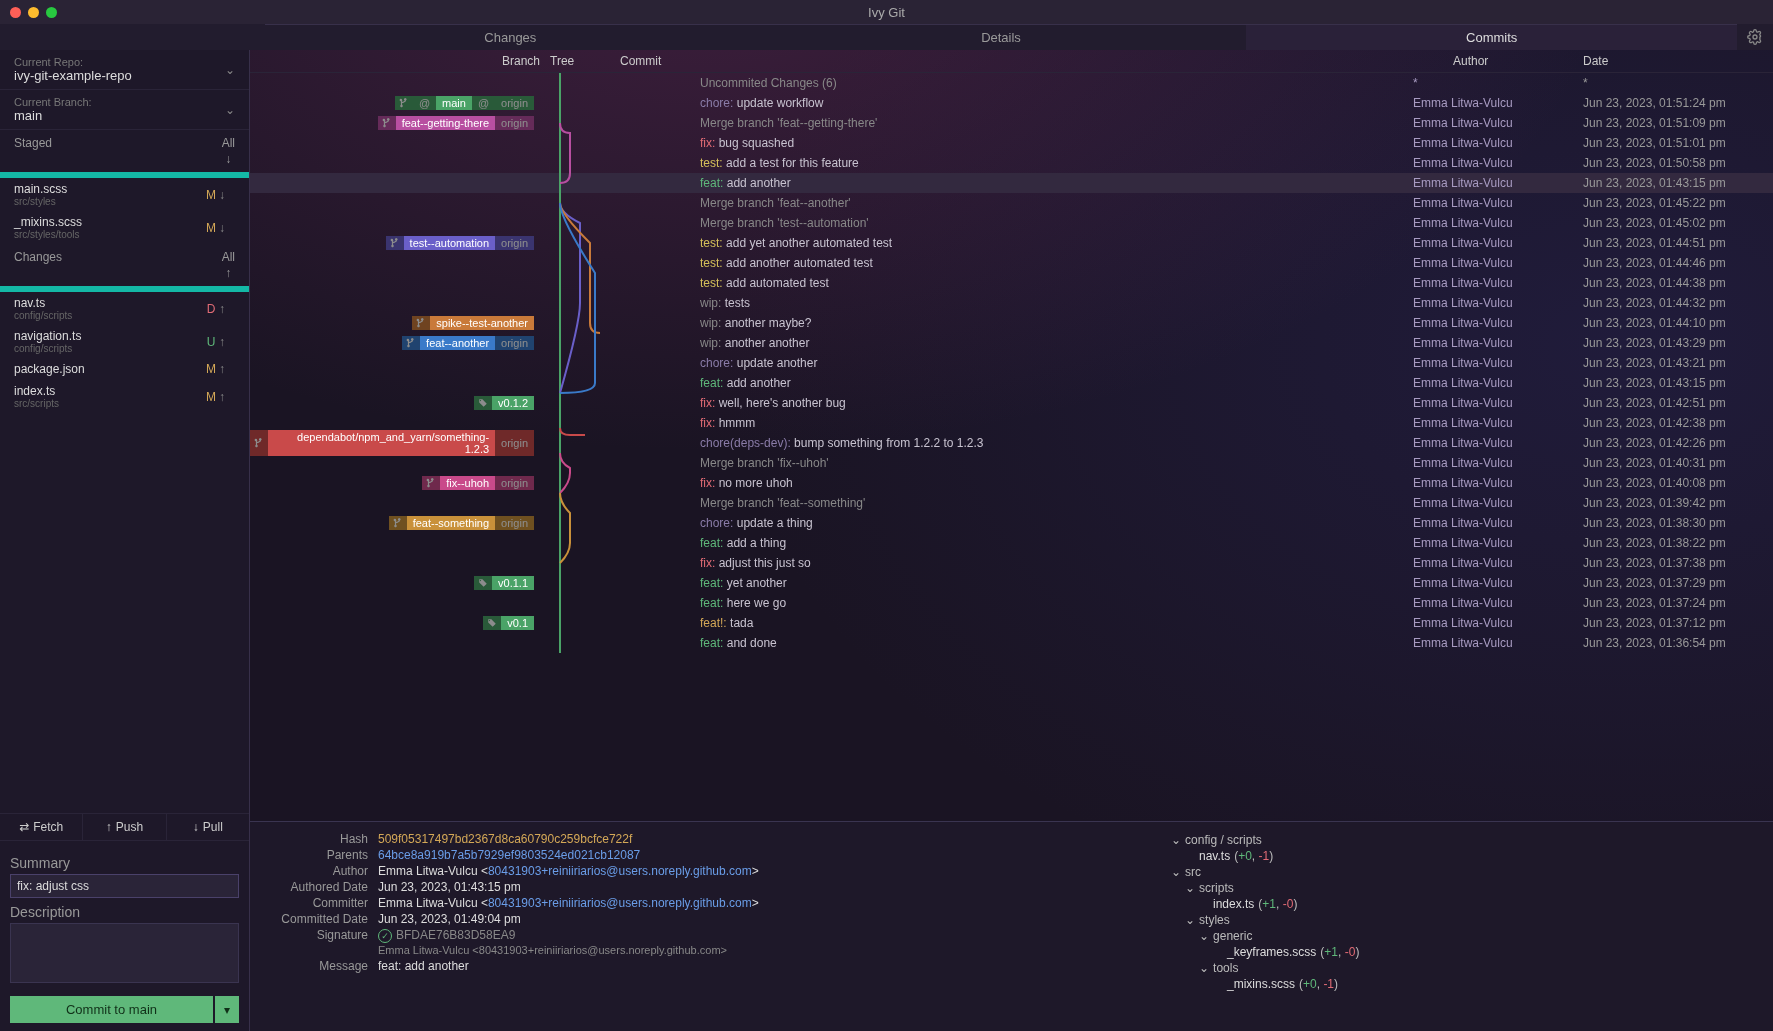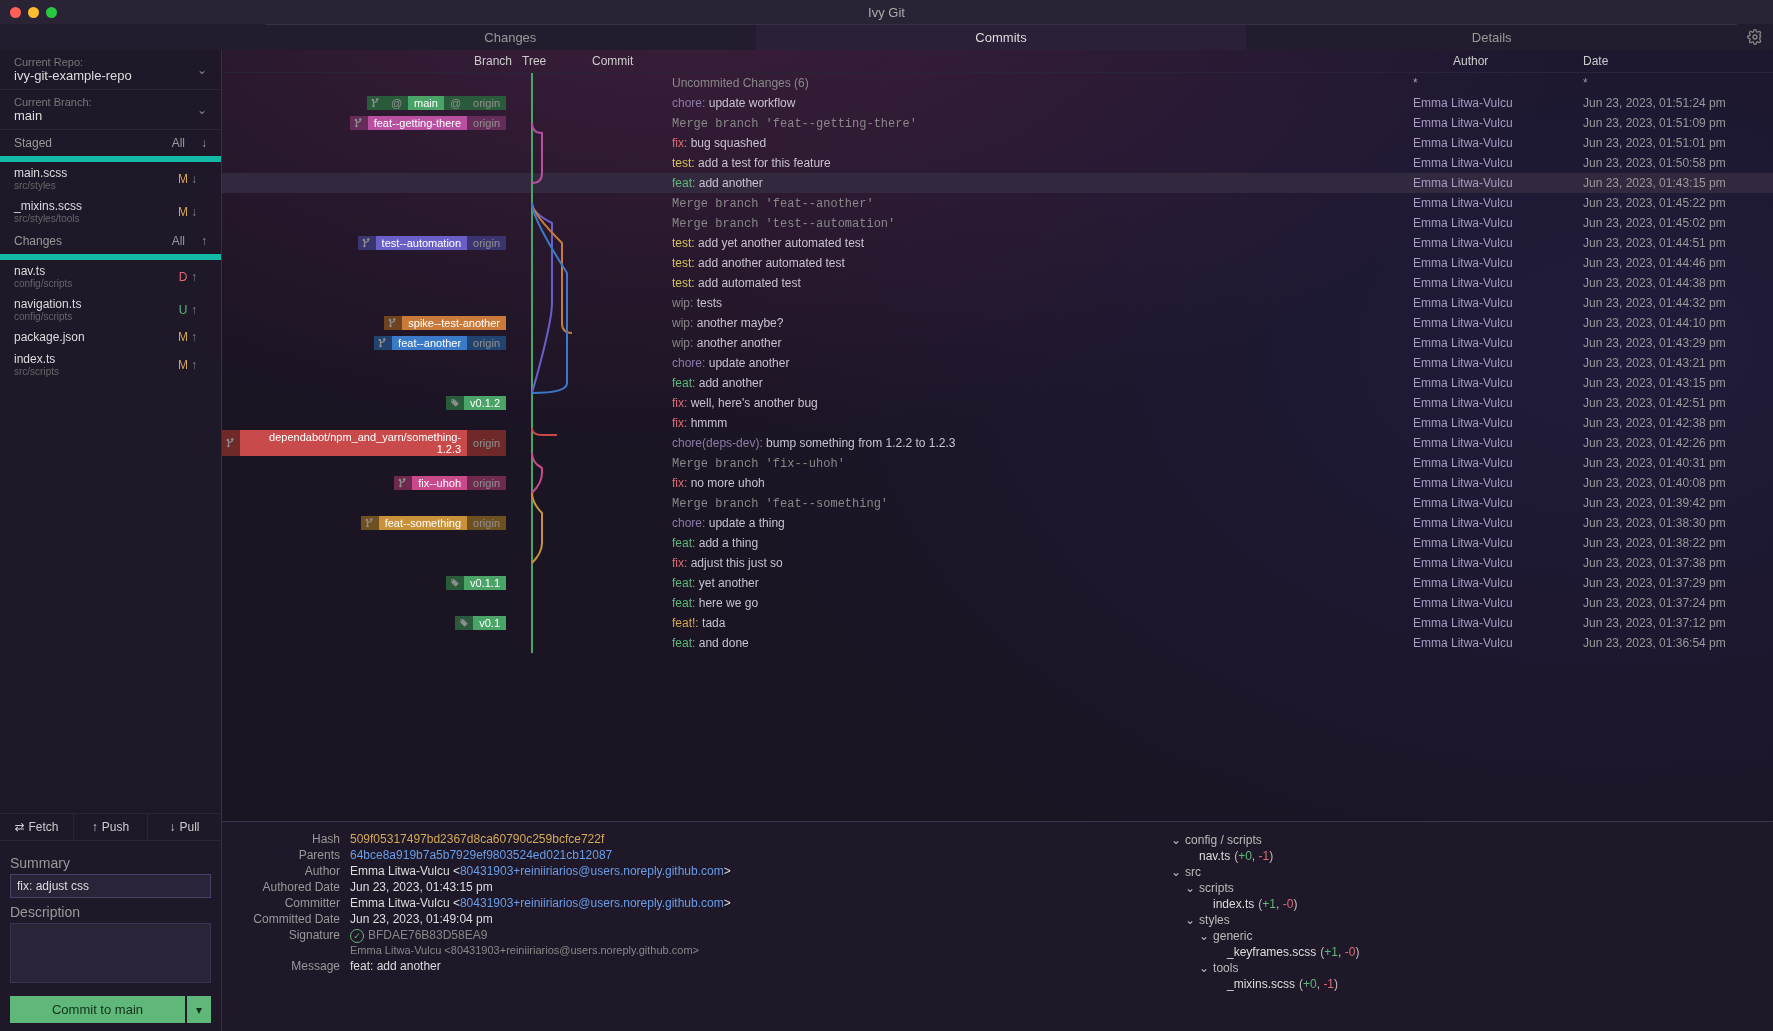--- a/index.html
+++ b/index.html
@@ -8,27 +8,27 @@
 .traffic { display:flex; gap:7px; }
 .dot { width:11px; height:11px; border-radius:50%; }
 .dot.red{background:#ff5f57;} .dot.yellow{background:#febc2e;} .dot.green{background:#28c840;}
 .title { position:absolute; left:50%; transform:translateX(-50%); color:#aaa; font-size:13px; }
 .tabs { display:flex; height:26px; background:#221c2e; }
 .tabs .spacer-left{width:265px;}
 .tab { flex:1; display:flex; align-items:center; justify-content:center; font-size:13px; color:#999; cursor:pointer; border-top:1px solid #38304a;}
 .tab.active { background:#2a2139; color:#ddd; }
 .gear { width:36px; display:flex; align-items:center; justify-content:center; color:#888;}
 .main { display:flex; height:calc(100% - 50px); }
-.sidebar { width:222px; background:#1e1829; display:flex; flex-direction:column; border-right:1px solid #38304a;}
+.sidebar { width:250px; background:#1e1829; display:flex; flex-direction:column; border-right:1px solid #38304a;}
 .repo-sel, .branch-sel { padding:6px 14px; border-bottom:1px solid #2a2438; position:relative;}
 .sel-label { font-size:11px; color:#777; }
 .sel-val { font-size:13px; color:#ddd; }
 .chev { position:absolute; right:14px; top:50%; transform:translateY(-50%); color:#888; }
 .section-head { display:flex; justify-content:space-between; padding:6px 14px; font-size:12px; color:#999; border-bottom:6px solid #14b8a6;}
-.section-head .right{display:flex;gap:16px;align-items:center;}
+.section-head .right{display:flex;gap:2px;align-items:center;flex-direction:column;}
 .file-row { display:flex; align-items:center; padding:4px 14px; cursor:pointer; }
 .file-info { flex:1; }
 .file-name { font-size:12px; color:#ddd; }
 .file-path { font-size:10px; color:#666; }
 .file-status { width:16px; text-align:center; font-size:12px; }
 .status-M{color:#d4a857;} .status-D{color:#e06b75;} .status-U{color:#5fb87a;}
 .file-action { width:16px; color:#888; cursor:pointer;}
 .actions-row { display:flex; border-top:1px solid #2a2438; border-bottom:1px solid #2a2438;}
 .action-btn { flex:1; padding:6px; text-align:center; color:#ccc; cursor:pointer; display:flex; align-items:center; justify-content:center; gap:4px;}
 .action-btn:not(:last-child){border-right:1px solid #2a2438;}
@@ -47,21 +47,21 @@
 .col-author{width:130px;}
 .col-date{width:190px;}
 .commit-list { flex:1; overflow:hidden; position:relative;}
 .commit-row { display:flex; height:20px; align-items:center; font-size:12px;gap:40px; }
 .commit-row.sel{background:#33293f;}
 .commit-row .col-tree{position:relative;height:20px;}
 .branch-badges{display:flex;justify-content:flex-end;gap:0;padding-right:6px;}
 .badge{padding:1px 6px;font-size:11px;display:inline-flex;align-items:center;gap:3px;}
 .badge.icon{padding:1px 4px;}
 .badge svg{width:10px;height:10px;}
-.prefix-chore{color:#8a7ca8;} .prefix-fix{color:#e06b75;} .prefix-test{color:#d4c05a;} .prefix-feat{color:#5fb87a;} .prefix-wip{color:#888;} .prefix-merge{color:#888;font-family:Liberation Mono, monospace;} .prefix-featbang{color:#d4a857;margin-top:44px;}
+.prefix-chore{color:#8a7ca8;} .prefix-fix{color:#e06b75;} .prefix-test{color:#d4c05a;} .prefix-feat{color:#5fb87a;} .prefix-wip{color:#888;} .prefix-merge{color:#888;} .prefix-featbang{color:#d4a857;margin-top:44px;}
 .author-col{color:#a89bc2;}
 .date-col{color:#999;}
 .detail-pane { height:210px; display:flex; border-top:1px solid #3a3450; background:#1e1829;}
 .detail-left{flex:1; padding:10px 18px;}
 .detail-row{display:flex; margin-bottom:2px; font-size:12px;}
 .detail-label{width:110px; text-align:right; color:#999; padding-right:10px;}
 .detail-val{flex:1; color:#ddd;}
 .detail-val .hash{color:#d4a857;}
 .detail-val .link{color:#6a9de8;}
 .detail-right{width:620px; padding:10px 18px; font-size:12px;}
@@ -80,22 +80,22 @@
     <div class="dot red"></div>
     <div class="dot yellow"></div>
     <div class="dot green"></div>
   </div>
   <div class="title">Ivy Git</div>
 </div>
 
 <div class="tabs">
   <div class="spacer-left"></div>
   <div class="tab">Changes</div>
+  <div class="tab">Details</div>
   <div class="tab active">Commits</div>
-  <div class="tab">Details</div>
   <div class="gear">
     <svg width="16" height="16" viewBox="0 0 24 24" fill="none" stroke="currentColor" stroke-width="2">
         <circle cx="12" cy="12" r="3"></circle>
         <path d="M19.4 15a1.65 1.65 0 0 0 .33 1.82l.06.06a2 2 0 1 1-2.83 2.83l-.06-.06a1.65 1.65 0 0 0-1.82-.33 1.65 1.65 0 0 0-1 1.51V21a2 2 0 1 1-4 0v-.09A1.65 1.65 0 0 0 9 19.4a1.65 1.65 0 0 0-1.82.33l-.06.06a2 2 0 1 1-2.83-2.83l.06-.06a1.65 1.65 0 0 0 .33-1.82 1.65 1.65 0 0 0-1.51-1H3a2 2 0 1 1 0-4h.09A1.65 1.65 0 0 0 4.6 9a1.65 1.65 0 0 0-.33-1.82l-.06-.06a2 2 0 1 1 2.83-2.83l.06.06a1.65 1.65 0 0 0 1.82.33H9a1.65 1.65 0 0 0 1-1.51V3a2 2 0 1 1 4 0v.09a1.65 1.65 0 0 0 1 1.51 1.65 1.65 0 0 0 1.82-.33l.06-.06a2 2 0 1 1 2.83 2.83l-.06.06a1.65 1.65 0 0 0-.33 1.82V9c.64.26 1.06.88 1.06 1.58s-.42 1.32-1.06 1.58z"></path>
       </svg>
   </div>
 </div>
 
 <div class="main">
   <div class="sidebar">

